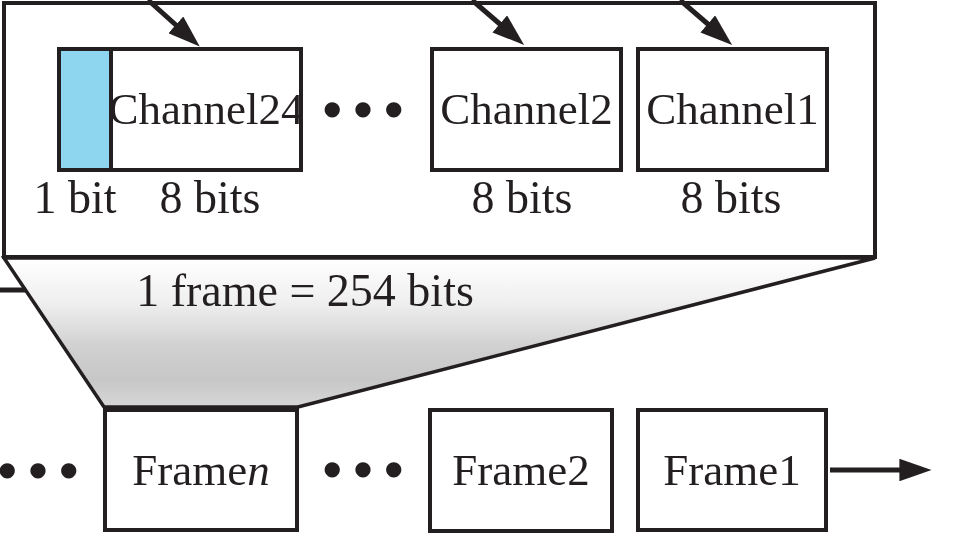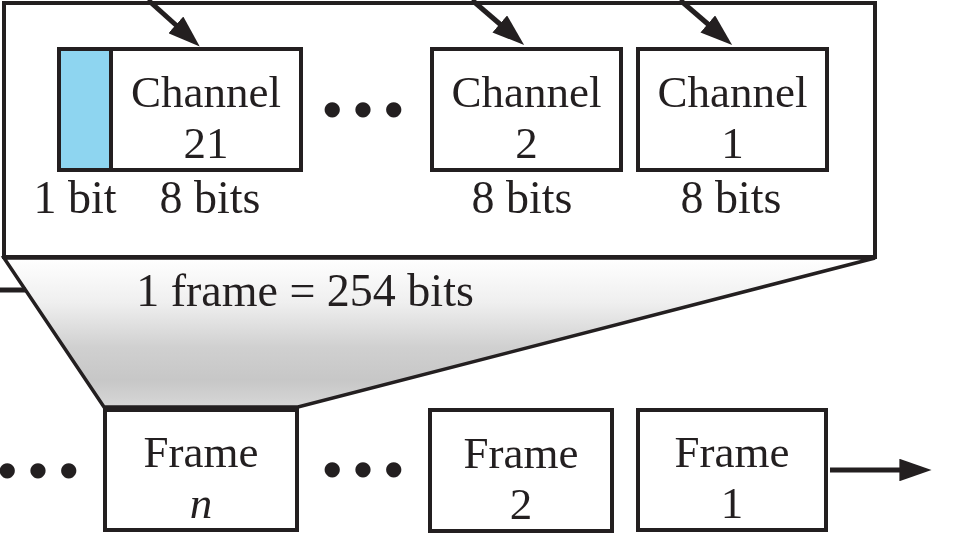--- a/index.html
+++ b/index.html
@@ -12,23 +12,23 @@
     font-family: "Liberation Serif", serif;
     color: #231f20;
   }
   .layer { position: absolute; left: 0; top: 0; }
   .box {
     position: absolute;
     box-sizing: border-box;
     border: 4px solid #231f20;
     background: #ffffff;
     display: flex;
-    flex-direction: column;
+    flex-direction: row;
     align-items: center;
-    justify-content: flex-end;
+    justify-content: center;
     text-align: center;
     font-size: 45px;
     line-height: 1.12;
     color: #231f20;
   }
   .box .ln { display: block; white-space: nowrap; }
   .em { font-style: italic; }
   .detail-frame {
     position: absolute;
     box-sizing: border-box;
@@ -90,21 +90,21 @@
 
     <line x1="830" y1="470" x2="901" y2="470" stroke="#231f20" stroke-width="5" marker-end="url(#ah)"></line>
   </svg>
 
   <div class="detail-frame" style="left:2px; top:1px; width:875px; height:258px;"></div>
 
   <div class="bit-box" style="left:57px; top:47px; width:56px; height:125px;"></div>
 
   <div class="box" style="left:109px; top:47px; width:194px; height:125px;">
     <span class="ln">Channel</span>
-    <span class="ln">21</span>
+    <span class="ln">24</span>
   </div>
 
   <div class="dots" style="left:363px; top:108px;">● ● ●</div>
 
   <div class="box" style="left:430px; top:47px; width:193px; height:125px;">
     <span class="ln">Channel</span>
     <span class="ln">2</span>
   </div>
 
   <div class="box" style="left:636px; top:47px; width:193px; height:125px;">

